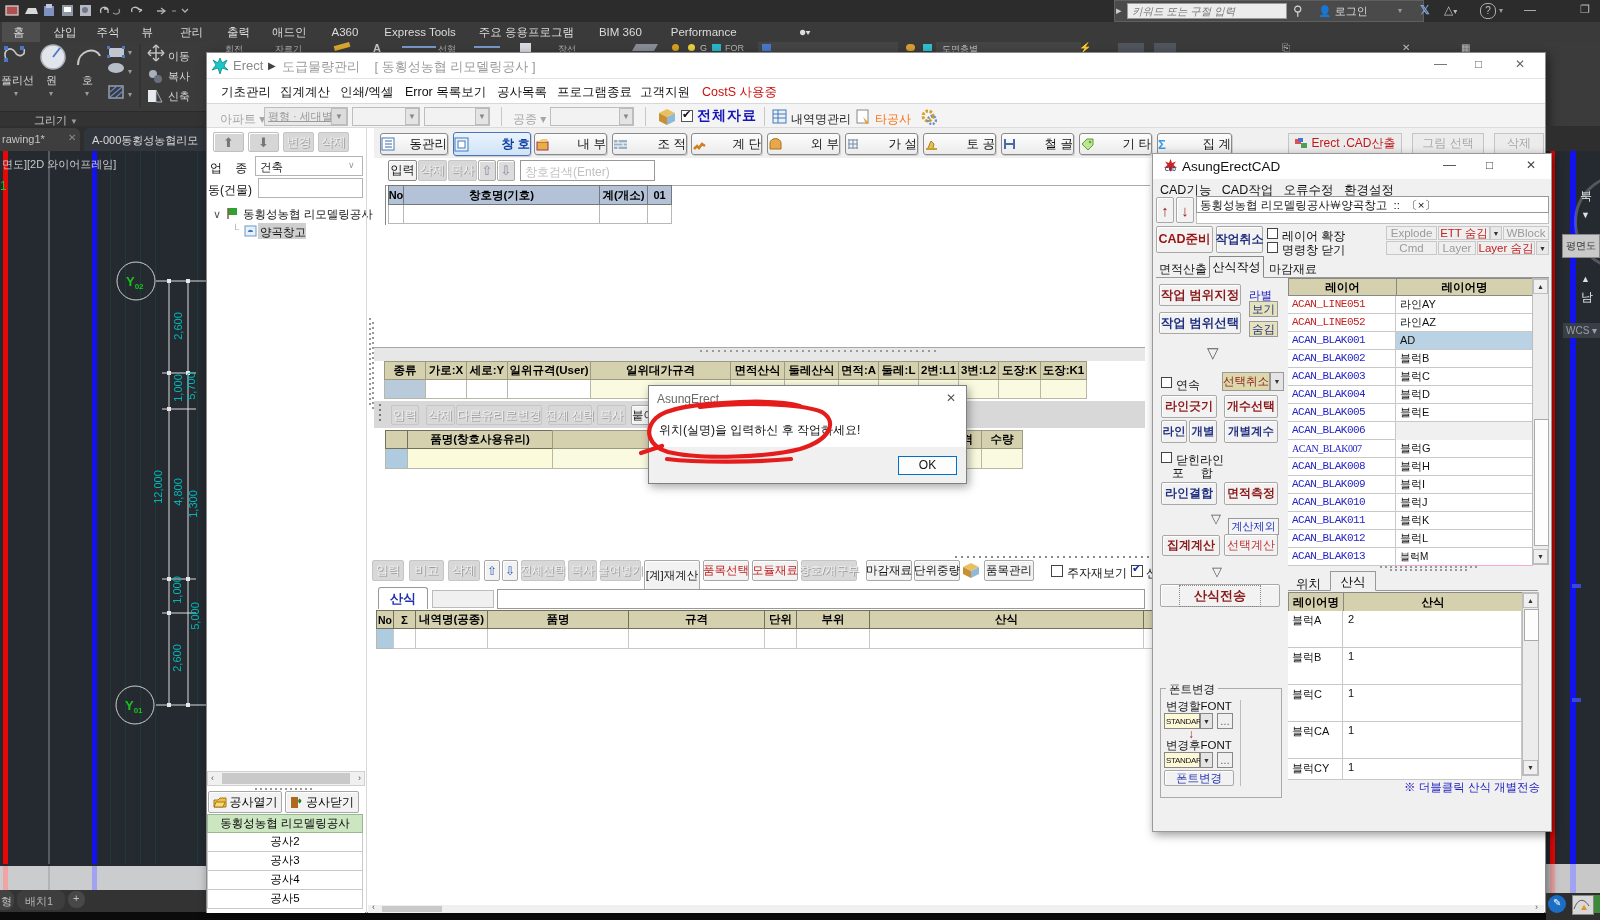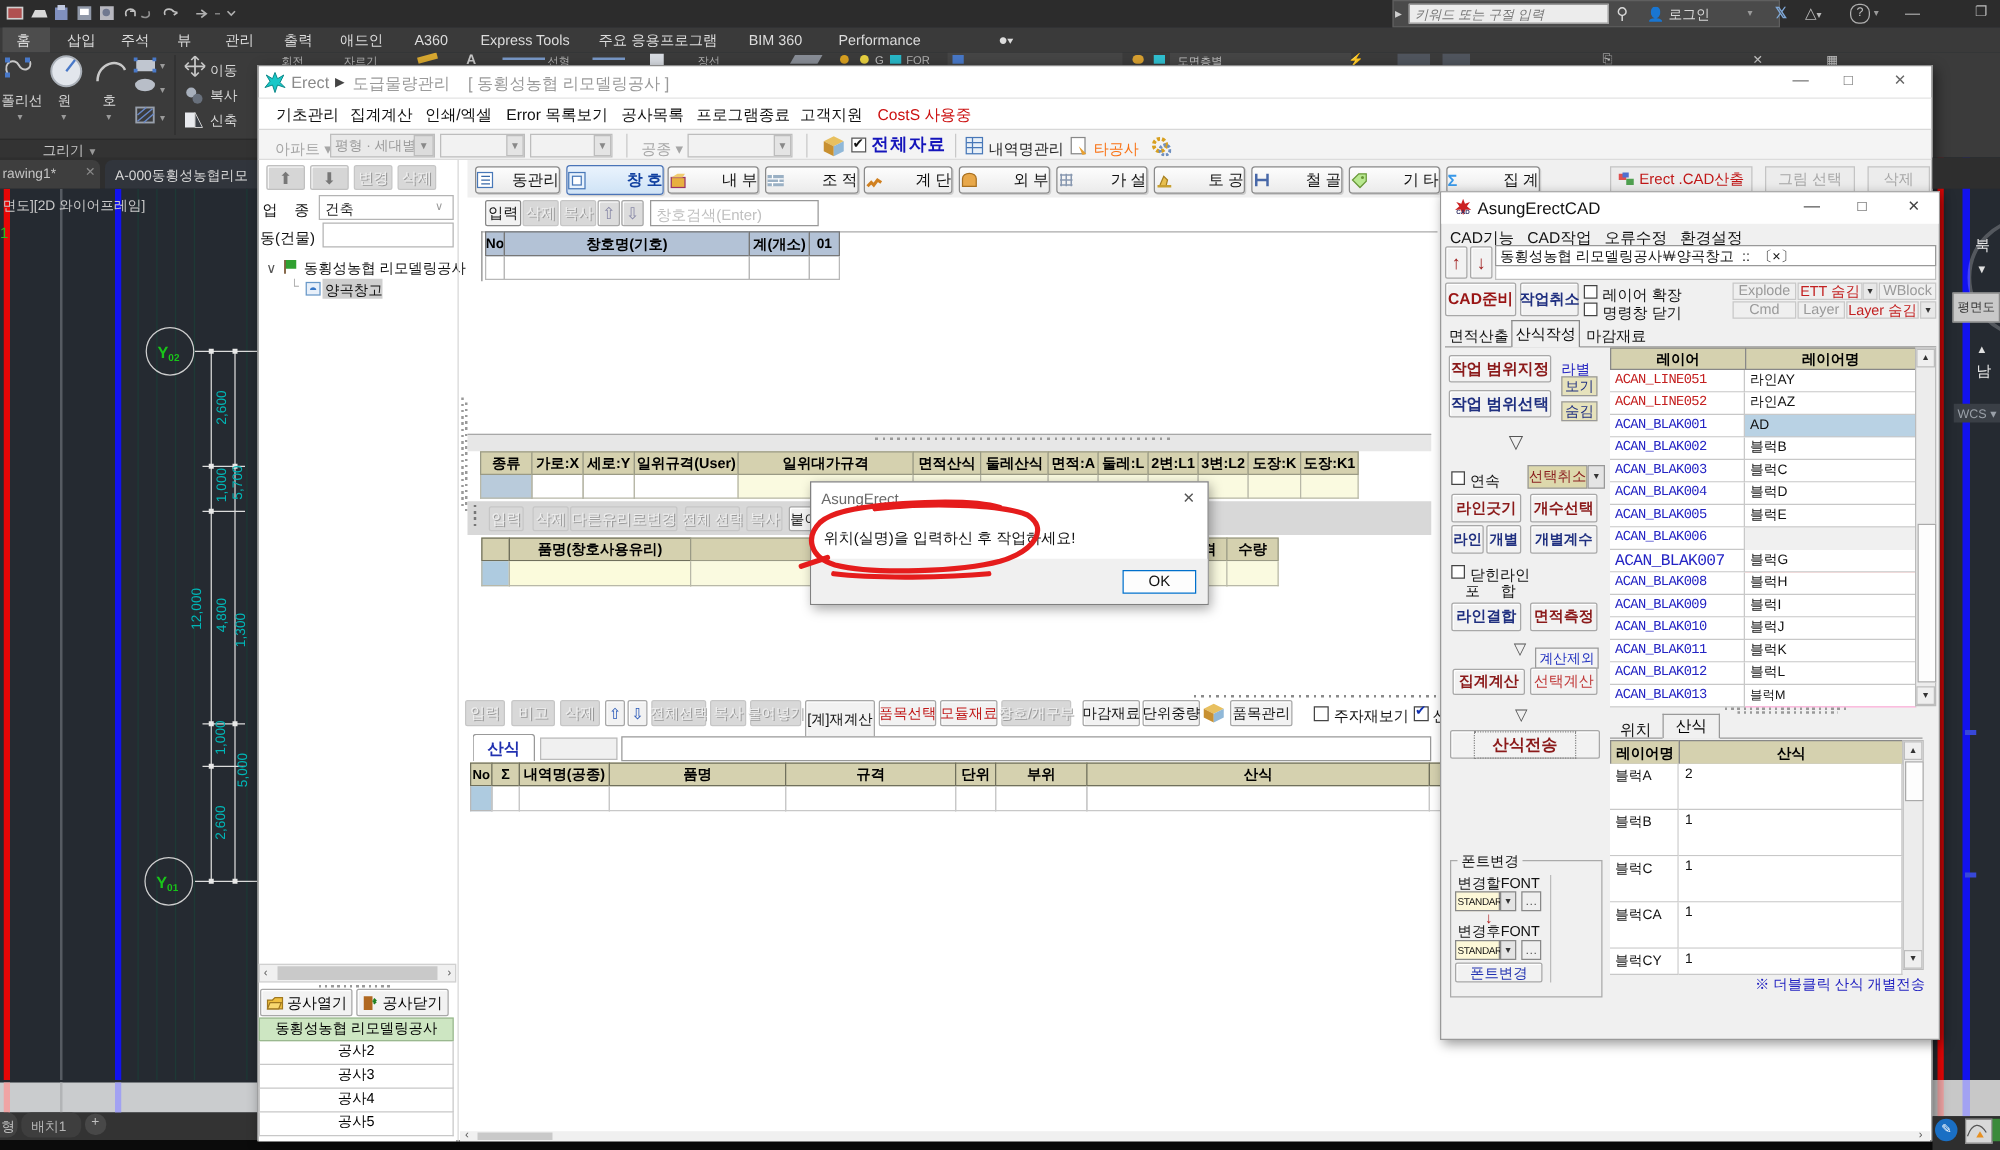--- a/index.html
+++ b/index.html
@@ -269,21 +269,21 @@
  <div class="txt" style="left:280px;top:84px;font-size:12.5px;color:#111;">집계계산</div>
  <div class="txt" style="left:340px;top:84px;font-size:12.5px;color:#111;">인쇄/엑셀</div>
  <div class="txt" style="left:405px;top:84px;font-size:12.5px;color:#111;">Error 목록보기</div>
  <div class="txt" style="left:497px;top:84px;font-size:12.5px;color:#111;">공사목록</div>
  <div class="txt" style="left:557px;top:84px;font-size:12.5px;color:#111;">프로그램종료</div>
  <div class="txt" style="left:640px;top:84px;font-size:12.5px;color:#111;">고객지원</div>
  <div class="txt" style="left:702px;top:84px;font-size:12.5px;color:#cc1111;">CostS 사용중</div>
 
  <div class="ab" style="left:207px;top:104px;width:1338px;height:24px;background:#f4f4f4;border-bottom:1px solid #dcdcdc;box-sizing:border-box;"></div>
  <div class="txt" style="left:220px;top:111px;font-size:12px;color:#a6a6a6;">아파트 ▾</div>
- <div class="flat" style="left:264px;top:107px;width:84px;height:19px;background:#e9e9e9;color:#9a9a9a;font-size:11px;justify-content:flex-start;padding-left:3px;overflow:hidden;">평형 · 세대별</div>
+ <div class="flat" style="left:264px;top:107px;width:84px;height:19px;background:#e9e9e9;color:#9a9a9a;font-size:11px;justify-content:flex-start;padding-left:3px;overflow:hidden;text-decoration:underline;">평형 · 세대별</div>
  <div class="flat" style="left:331px;top:108px;width:16px;height:17px;background:#dcdcdc;font-size:8px;color:#888;">▼</div>
  <div class="flat" style="left:352px;top:107px;width:68px;height:19px;background:#f2f2f2;"></div>
  <div class="flat" style="left:405px;top:108px;width:14px;height:17px;background:#e4e4e4;font-size:8px;color:#888;">▼</div>
  <div class="flat" style="left:424px;top:107px;width:66px;height:19px;background:#f2f2f2;"></div>
  <div class="flat" style="left:475px;top:108px;width:14px;height:17px;background:#e4e4e4;font-size:8px;color:#888;">▼</div>
  <div class="ab" style="left:501px;top:107px;width:1px;height:19px;background:#c8c8c8;"></div>
  <div class="txt" style="left:513px;top:111px;font-size:12px;color:#a6a6a6;">공종 ▾</div>
  <div class="flat" style="left:550px;top:107px;width:84px;height:19px;background:#f2f2f2;"></div>
  <div class="flat" style="left:619px;top:108px;width:14px;height:17px;background:#e4e4e4;font-size:8px;color:#888;">▼</div>
  <div class="ab" style="left:645px;top:107px;width:1px;height:19px;background:#c8c8c8;"></div>
@@ -696,21 +696,21 @@
 <div class="ab" style="left:0;top:54px;width:108px;height:18px;border-right:1px solid #c8c8c8;border-bottom:1px solid #c8c8c8;background:#fff;box-sizing:border-box;font-size:11px;color:#2424c4;line-height:17px;padding-left:4px;font-family:'Liberation Mono',monospace;letter-spacing:-0.5px;">ACAN_BLAK002</div>
 <div class="ab" style="left:108px;top:54px;width:137px;height:18px;border-right:1px solid #c8c8c8;border-bottom:1px solid #c8c8c8;background:#fff;box-sizing:border-box;font-size:11px;color:#111;line-height:17px;padding-left:4px;">블럭B</div>
 <div class="ab" style="left:0;top:72px;width:108px;height:18px;border-right:1px solid #c8c8c8;border-bottom:1px solid #c8c8c8;background:#fff;box-sizing:border-box;font-size:11px;color:#2424c4;line-height:17px;padding-left:4px;font-family:'Liberation Mono',monospace;letter-spacing:-0.5px;">ACAN_BLAK003</div>
 <div class="ab" style="left:108px;top:72px;width:137px;height:18px;border-right:1px solid #c8c8c8;border-bottom:1px solid #c8c8c8;background:#fff;box-sizing:border-box;font-size:11px;color:#111;line-height:17px;padding-left:4px;">블럭C</div>
 <div class="ab" style="left:0;top:90px;width:108px;height:18px;border-right:1px solid #c8c8c8;border-bottom:1px solid #c8c8c8;background:#fff;box-sizing:border-box;font-size:11px;color:#2424c4;line-height:17px;padding-left:4px;font-family:'Liberation Mono',monospace;letter-spacing:-0.5px;">ACAN_BLAK004</div>
 <div class="ab" style="left:108px;top:90px;width:137px;height:18px;border-right:1px solid #c8c8c8;border-bottom:1px solid #c8c8c8;background:#fff;box-sizing:border-box;font-size:11px;color:#111;line-height:17px;padding-left:4px;">블럭D</div>
 <div class="ab" style="left:0;top:108px;width:108px;height:18px;border-right:1px solid #c8c8c8;border-bottom:1px solid #c8c8c8;background:#fff;box-sizing:border-box;font-size:11px;color:#2424c4;line-height:17px;padding-left:4px;font-family:'Liberation Mono',monospace;letter-spacing:-0.5px;">ACAN_BLAK005</div>
 <div class="ab" style="left:108px;top:108px;width:137px;height:18px;border-right:1px solid #c8c8c8;border-bottom:1px solid #c8c8c8;background:#fff;box-sizing:border-box;font-size:11px;color:#111;line-height:17px;padding-left:4px;">블럭E</div>
 <div class="ab" style="left:0;top:126px;width:108px;height:18px;border-right:1px solid #c8c8c8;border-bottom:1px solid #c8c8c8;background:#fff;box-sizing:border-box;font-size:11px;color:#2424c4;line-height:17px;padding-left:4px;font-family:'Liberation Mono',monospace;letter-spacing:-0.5px;">ACAN_BLAK006</div>
 <div class="ab" style="left:108px;top:126px;width:137px;height:18px;border-right:1px solid #c8c8c8;border-bottom:5px solid #c4b5fd;background:#ef4444;box-sizing:border-box;font-size:11px;color:#111;line-height:17px;padding-left:4px;margin-top:24px;">블럭F</div>
-<div class="ab" style="left:0;top:144px;width:108px;height:18px;border-right:1px solid #c8c8c8;border-bottom:1px solid #c8c8c8;background:#fff;box-sizing:border-box;font-size:13px;color:#2424c4;line-height:17px;padding-left:4px;font-family:Liberation Mono, monospace;letter-spacing:-0.5px;">ACAN_BLAK007</div>
+<div class="ab" style="left:0;top:144px;width:108px;height:18px;border-right:1px solid #c8c8c8;border-bottom:1px solid #c8c8c8;background:#fff;box-sizing:border-box;font-size:10px;color:#2424c4;line-height:17px;padding-left:4px;font-family:Liberation Serif, serif;letter-spacing:-0.5px;">ACAN_BLAK007</div>
 <div class="ab" style="left:108px;top:144px;width:137px;height:18px;border-right:1px solid #c8c8c8;border-bottom:1px solid #c8c8c8;background:#fff;box-sizing:border-box;font-size:11px;color:#111;line-height:17px;padding-left:4px;">블럭G</div>
 <div class="ab" style="left:0;top:162px;width:108px;height:18px;border-right:1px solid #c8c8c8;border-bottom:1px solid #c8c8c8;background:#fff;box-sizing:border-box;font-size:11px;color:#2424c4;line-height:17px;padding-left:4px;font-family:'Liberation Mono',monospace;letter-spacing:-0.5px;">ACAN_BLAK008</div>
 <div class="ab" style="left:108px;top:162px;width:137px;height:18px;border-right:1px solid #c8c8c8;border-bottom:1px solid #c8c8c8;background:#fff;box-sizing:border-box;font-size:11px;color:#111;line-height:17px;padding-left:4px;">블럭H</div>
 <div class="ab" style="left:0;top:180px;width:108px;height:18px;border-right:1px solid #c8c8c8;border-bottom:1px solid #c8c8c8;background:#fff;box-sizing:border-box;font-size:11px;color:#2424c4;line-height:17px;padding-left:4px;font-family:'Liberation Mono',monospace;letter-spacing:-0.5px;">ACAN_BLAK009</div>
 <div class="ab" style="left:108px;top:180px;width:137px;height:18px;border-right:1px solid #c8c8c8;border-bottom:1px solid #c8c8c8;background:#fff;box-sizing:border-box;font-size:11px;color:#111;line-height:17px;padding-left:4px;">블럭I</div>
 <div class="ab" style="left:0;top:198px;width:108px;height:18px;border-right:1px solid #c8c8c8;border-bottom:1px solid #c8c8c8;background:#fff;box-sizing:border-box;font-size:11px;color:#2424c4;line-height:17px;padding-left:4px;font-family:'Liberation Mono',monospace;letter-spacing:-0.5px;">ACAN_BLAK010</div>
 <div class="ab" style="left:108px;top:198px;width:137px;height:18px;border-right:1px solid #c8c8c8;border-bottom:1px solid #c8c8c8;background:#fff;box-sizing:border-box;font-size:11px;color:#111;line-height:17px;padding-left:4px;">블럭J</div>
 <div class="ab" style="left:0;top:216px;width:108px;height:18px;border-right:1px solid #c8c8c8;border-bottom:1px solid #c8c8c8;background:#fff;box-sizing:border-box;font-size:11px;color:#2424c4;line-height:17px;padding-left:4px;font-family:'Liberation Mono',monospace;letter-spacing:-0.5px;">ACAN_BLAK011</div>
 <div class="ab" style="left:108px;top:216px;width:137px;height:18px;border-right:1px solid #c8c8c8;border-bottom:1px solid #c8c8c8;background:#fff;box-sizing:border-box;font-size:11px;color:#111;line-height:17px;padding-left:4px;">블럭K</div>
 <div class="ab" style="left:0;top:234px;width:108px;height:18px;border-right:1px solid #c8c8c8;border-bottom:1px solid #c8c8c8;background:#fff;box-sizing:border-box;font-size:11px;color:#2424c4;line-height:17px;padding-left:4px;font-family:'Liberation Mono',monospace;letter-spacing:-0.5px;">ACAN_BLAK012</div>

